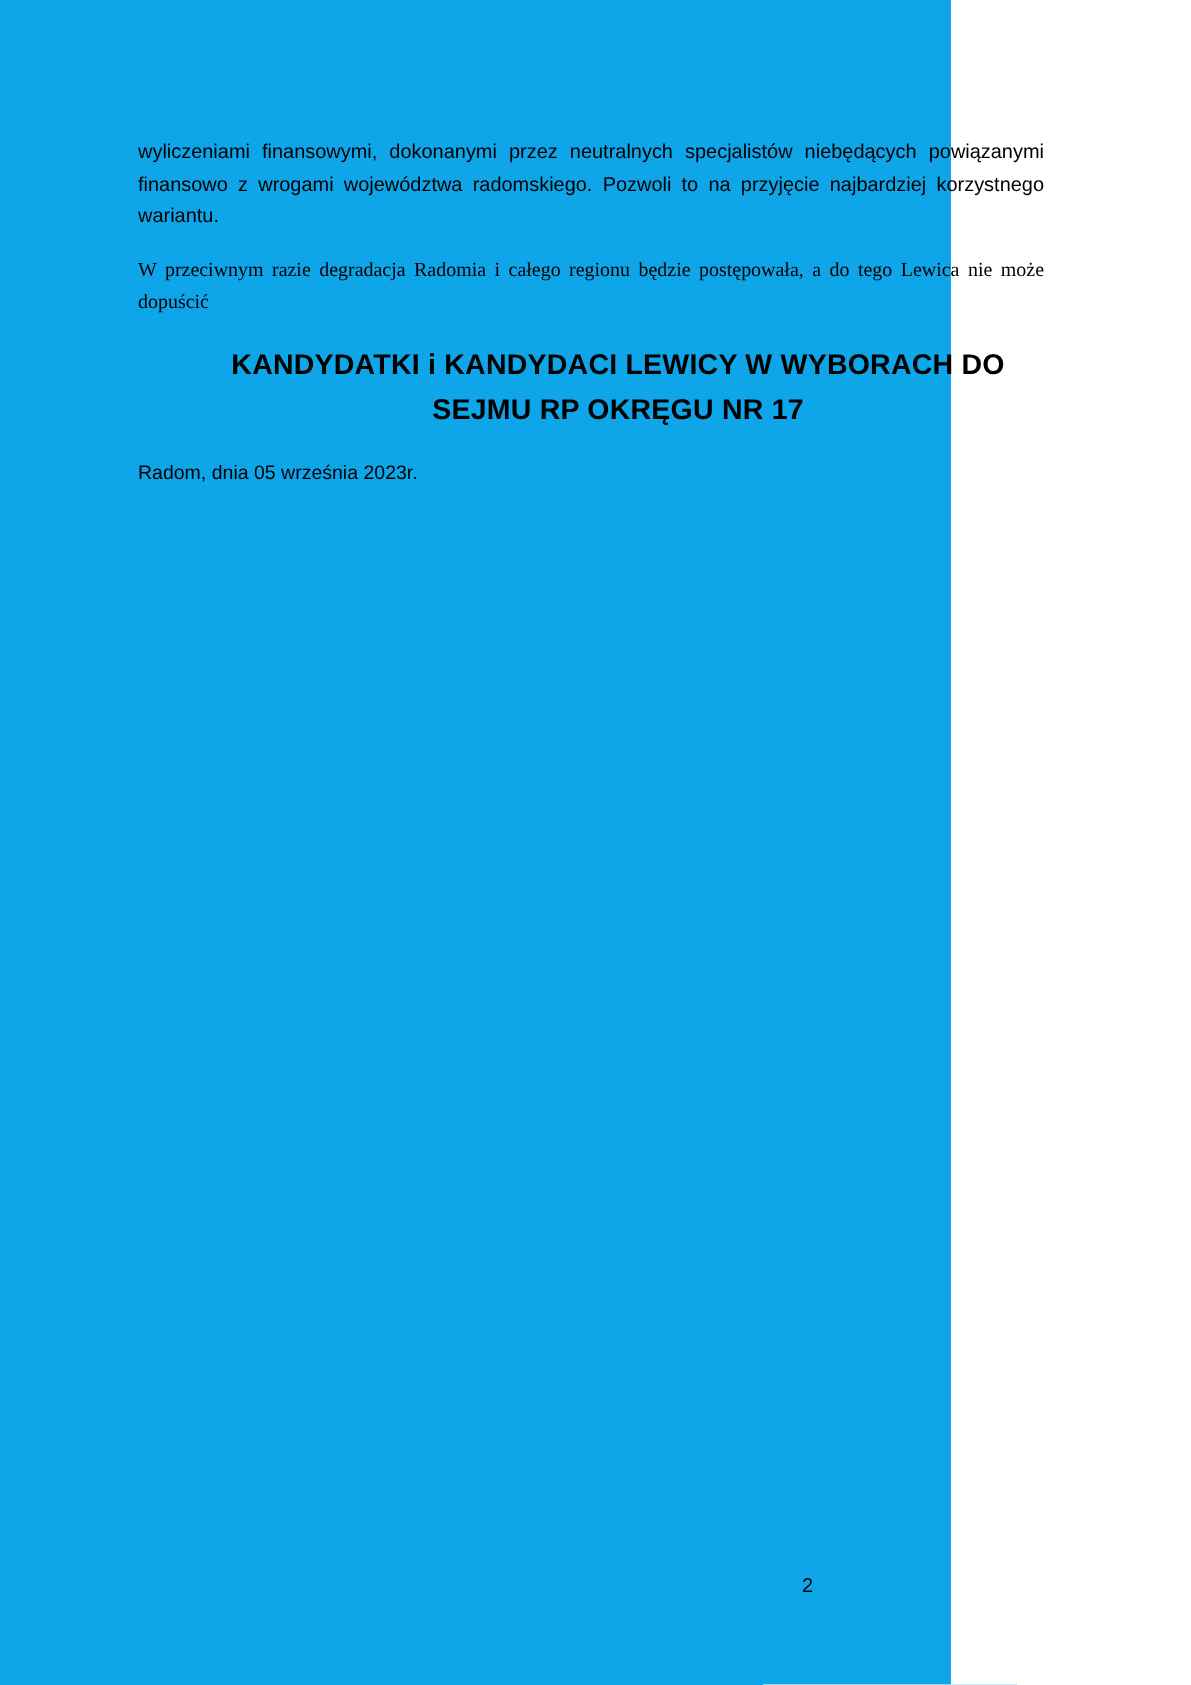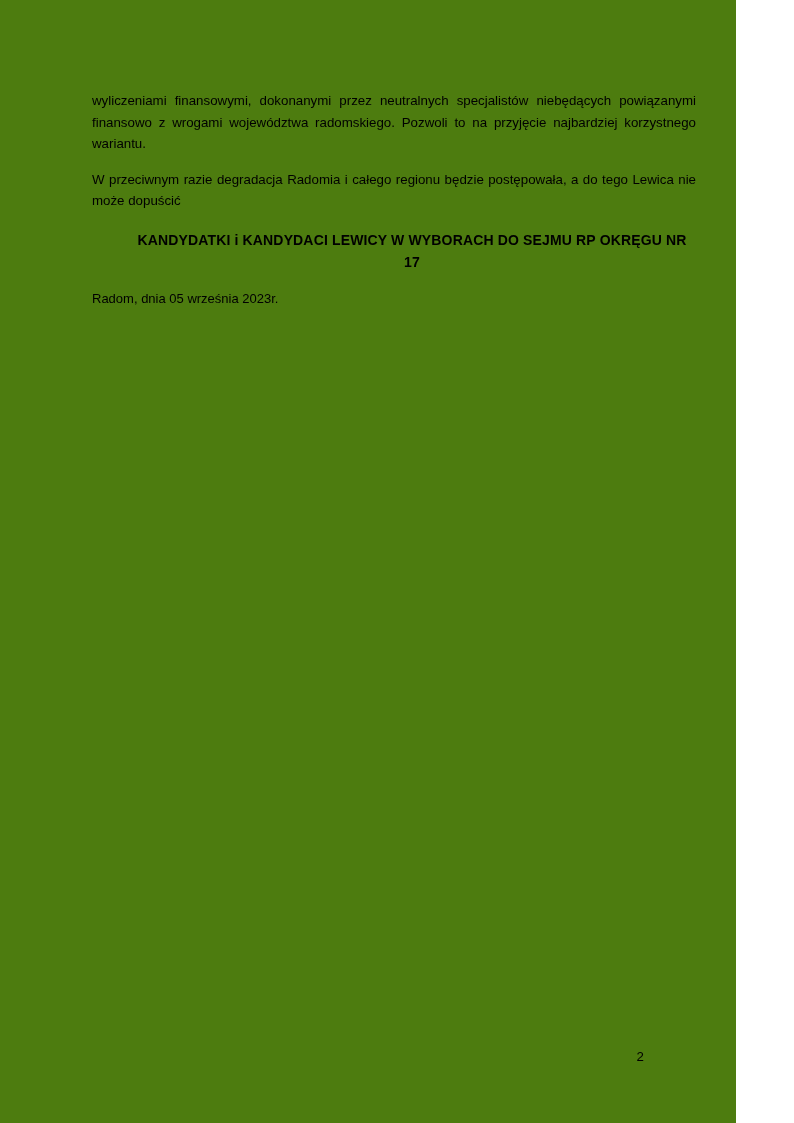--- a/index.html
+++ b/index.html
@@ -12,43 +12,44 @@
     height: 1123px;
     position: relative;
     font-family: "Liberation Sans", sans-serif;
     color: #000000;
     -webkit-font-smoothing: antialiased;
   }
   .page {
     position: absolute;
     top: 0;
     left: 0;
-    width: 736px;
+    width: 634px;
     height: 1123px;
     box-sizing: border-box;
     padding: 90px 52px 60px 92px;
-    background: #4d7c0f;
+    background: #0ea5e9;
   }
   .content {
     width: 604px;
   }
   p.para {
     margin: 0 0 0 0;
     font-size: 13.3px;
     line-height: 1.62;
     text-align: justify;
     text-justify: inter-word;
     color: #000000;
   }
   .para + .para {
     margin-top: 14px;
+    font-family: Liberation Serif, serif;
   }
   .heading {
     margin: 17px 0 0 0;
-    font-size: 14px;
+    font-size: 19px;
     font-weight: bold;
     line-height: 1.6;
     text-align: center;
     letter-spacing: 0.15px;
     padding-left: 36px;
   }
   .date-line {
     margin: 16px 0 0 0;
     font-size: 13px;
     line-height: 1.6;

